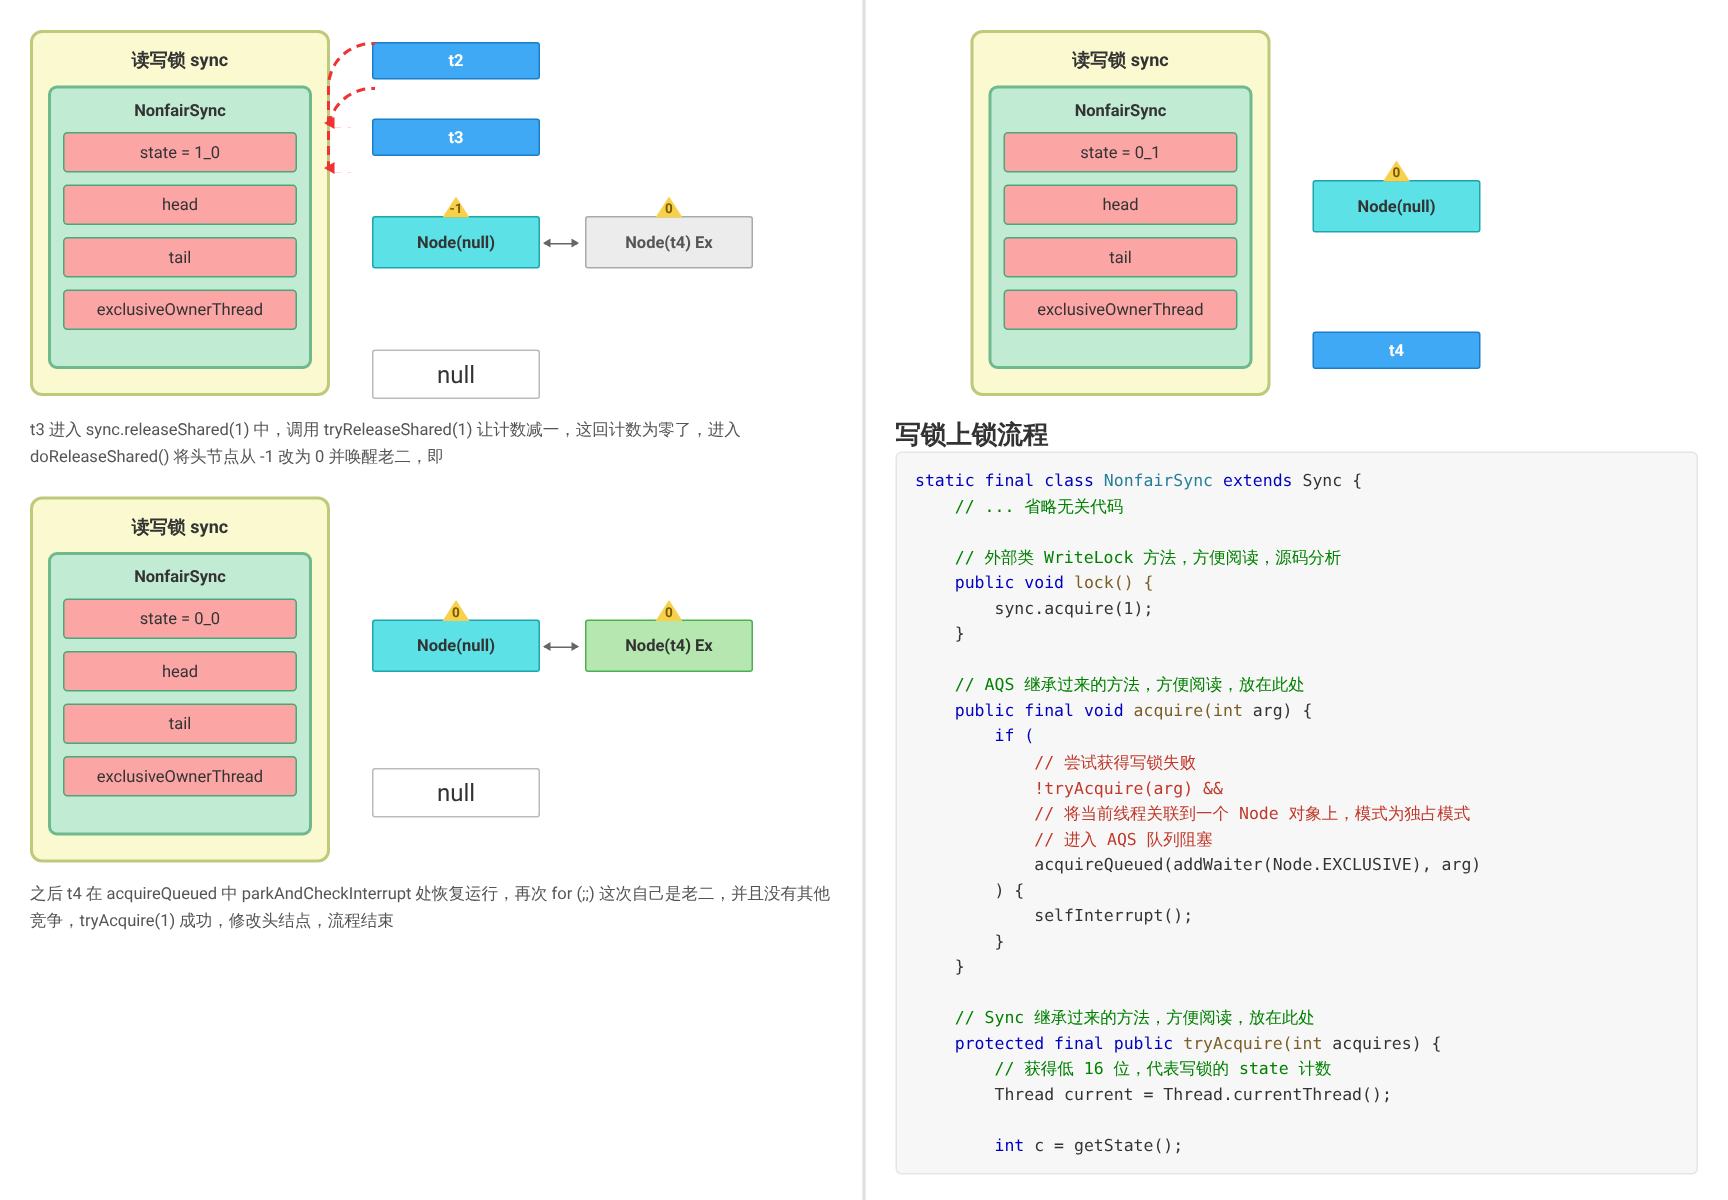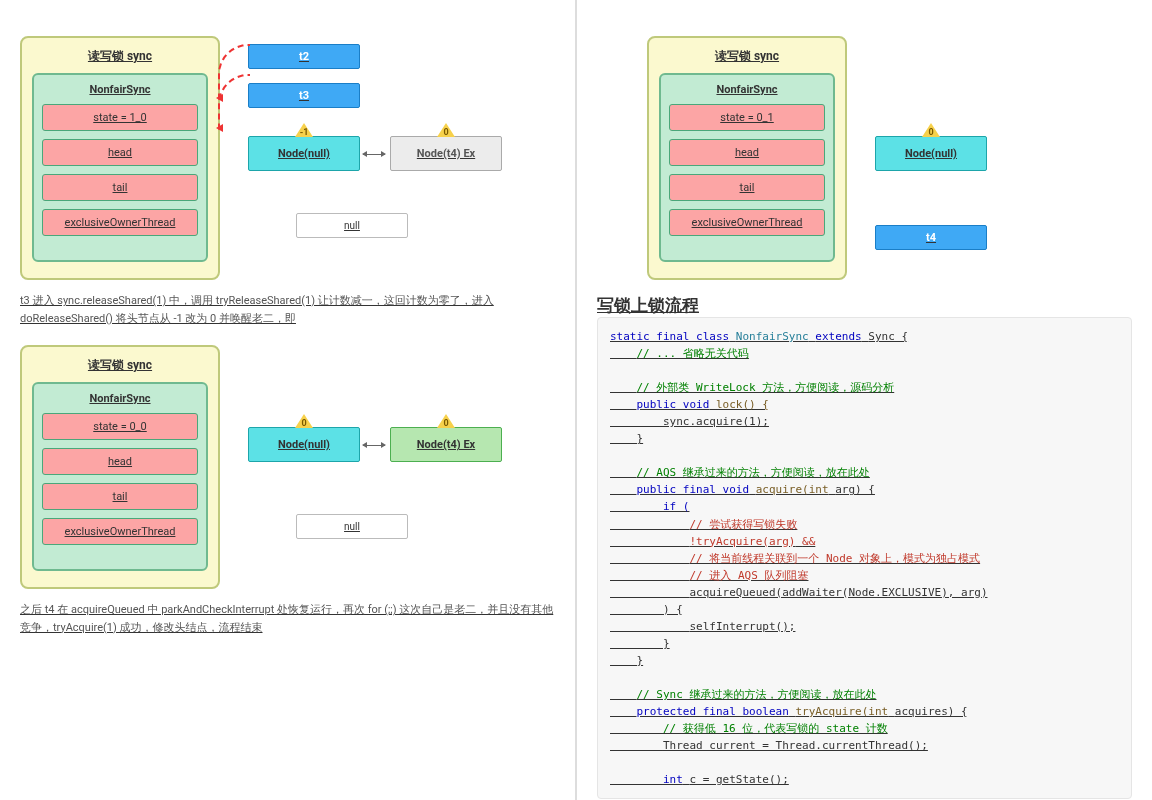--- a/index.html
+++ b/index.html
@@ -1,38 +1,38 @@
 <!DOCTYPE html>
 <html><head>
 <meta charset="utf-8">
 <style>
   body { margin:0; font-family:-apple-system,BlinkMacSystemFont,"Segoe UI",Roboto,sans-serif; font-size:12px; color:#333; }
   .page { display:flex; width:1152px; height:800px; }
-  .col { flex:1; overflow:hidden; padding:36px 20px; box-sizing:border-box;text-decoration:underline; }
+  .col { flex:1; overflow:hidden; padding:20px 20px; box-sizing:border-box; }
   .col-l { border-right:2px solid #ddd; }
   .para { font-size:11px; color:#555; line-height:1.6; margin:12px 0 18px 0; }
   .h2 { font-size:15px; font-weight:bold; margin:18px 0 14px 0; }
   .h3 { font-size:17px; font-weight:bold; margin:14px 0 0 0; }
 
   .diagram { position:relative; border:0; display:flex; align-items:flex-start; gap:28px; margin-bottom:8px; }
   .sync-box { width:200px; background:#fbf9cf; border:2px solid #bfc97b; border-radius:8px; padding:10px 10px 16px 10px; box-sizing:border-box; }
   .sync-title { text-align:center; font-weight:bold; font-size:12px; margin-bottom:8px; }
   .nf-box { background:#c2ebd3; border:2px solid #6fb98f; border-radius:6px; padding:8px; }
   .nf-title { text-align:center; font-weight:bold; font-size:11px; margin-bottom:8px; }
   .cell { background:#fca5a5; border:1px solid #4aa77a; border-radius:3px; text-align:center; padding:6px 4px; font-size:11px; margin-bottom:8px; }
   .cell:last-child { margin-bottom:16px; }
 
-  .rcol { display:flex; flex-direction:column; gap:14px; padding-top:8px; position:relative; }
+  .rcol { display:flex; flex-direction:column; gap:26px; padding-top:8px; position:relative; }
   .tbox { width:110px; background:#3fa9f5; border:1px solid #1a7ec7; color:#fff; text-align:center; padding:5px 0; font-size:11px; font-weight:bold; border-radius:2px; }
   .node-row { display:flex; align-items:center; gap:30px; margin-top:4px; position:relative; }
   .node { width:110px; text-align:center; padding:10px 0; font-size:11px; font-weight:bold; border-radius:2px; position:relative; }
   .node-cyan { background:#5ce1e6; border:1px solid #1da5aa; }
   .node-grey { background:#ececec; border:1px solid #aaa; color:#555; }
   .node-green { background:#b6e7b0; border:1px solid #4caf50; }
-  .null-box { width:110px; background:#fff; border:1px solid #bbb; text-align:center; padding:6px 0; font-size:10px; border-radius:2px; margin-top:10px;margin-left:48px; }
+  .null-box { width:110px; background:#fff; border:1px solid #bbb; text-align:center; padding:6px 0; font-size:16px; border-radius:2px; margin-top:10px; }
 
   .tri { position:absolute; top:-14px; left:50%; transform:translateX(-50%); width:0; height:0; border-left:9px solid transparent; border-right:9px solid transparent; border-bottom:14px solid #f7d14b; }
   .tri-label { position:absolute; top:-10px; left:50%; transform:translateX(-50%); font-size:9px; font-weight:bold; color:#7a5a00; }
 
   .darrow { position:absolute; top:50%; right:-26px; width:22px; height:1px; background:#666; }
   .darrow::after { content:""; position:absolute; right:-1px; top:-3px; border-left:5px solid #666; border-top:3px solid transparent; border-bottom:3px solid transparent; }
   .darrow::before { content:""; position:absolute; left:-1px; top:-3px; border-right:5px solid #666; border-top:3px solid transparent; border-bottom:3px solid transparent; }
 
   .curved { position:absolute; border:2px dashed #e33; border-right:none; border-bottom:none; border-radius:30px 0 0 0; }
   .curved-arrowhead { position:absolute; width:0;height:0;border-top:4px solid transparent;border-bottom:4px solid transparent;border-right:7px solid #e33; }
@@ -163,20 +163,20 @@
             <span class="red">!tryAcquire(arg)</span> <span class="red">&amp;&amp;</span>
             <span class="red">// 将当前线程关联到一个 Node 对象上，模式为独占模式</span>
             <span class="red">// 进入 AQS 队列阻塞</span>
             <span>acquireQueued(addWaiter(Node.EXCLUSIVE), arg)</span>
         <span>) {</span>
             <span>selfInterrupt();</span>
         }
     }
 
     <span class="cmt">// Sync 继承过来的方法，方便阅读，放在此处</span>
-    <span class="kw">protected final boolean</span> <span class="nm">tryAcquire(int</span> <span>acquires) {</span>
+    <span class="kw">protected final public</span> <span class="nm">tryAcquire(int</span> <span>acquires) {</span>
         <span class="cmt">// 获得低 16 位，代表写锁的 state 计数</span>
         <span>Thread current = Thread.currentThread();</span>
 
         <span class="kw">int</span> <span>c = getState();</span></div>
 
   </div>
 </div>
 
 </body></html>

